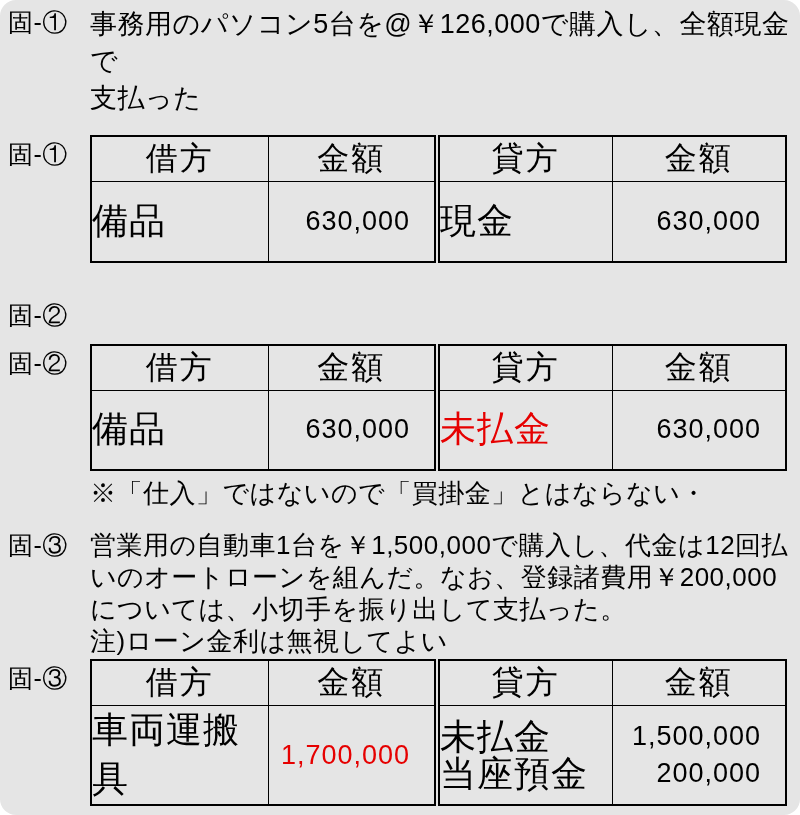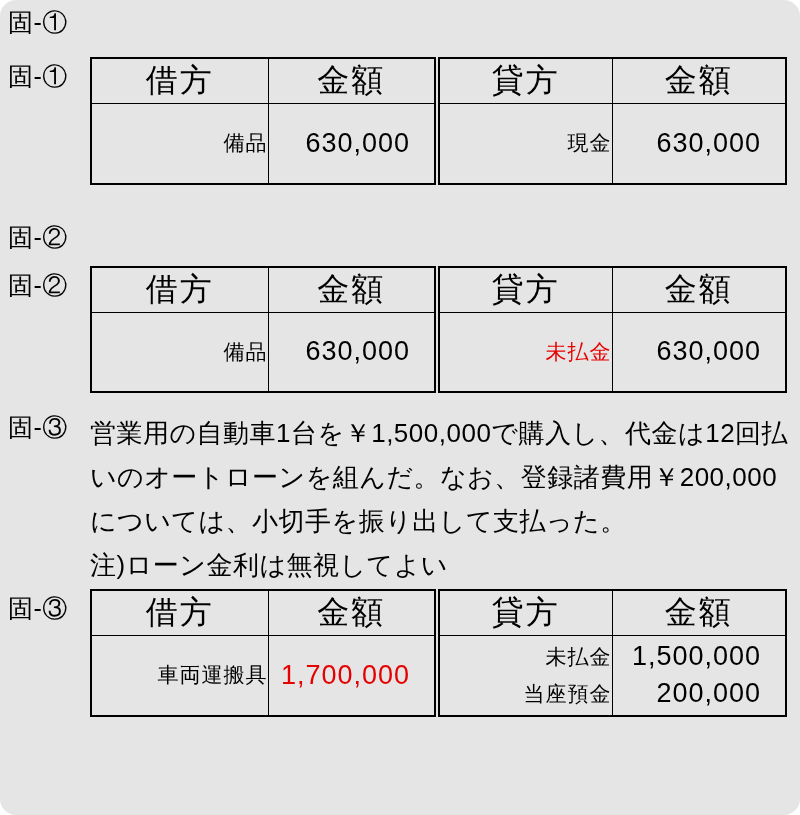--- a/index.html
+++ b/index.html
@@ -20,21 +20,21 @@
     font-size:25px;
     letter-spacing:0.5px;
     white-space:nowrap;
   }
   .prob-text {
     font-size:27px;
     line-height:37px;
     white-space:pre-line;
     letter-spacing:0.5px;
   }
-  .prob-text.tight { font-size:26px; line-height:44px; }
+  .prob-text.tight { font-size:26px; line-height:32px; }
 
   .sec1 { margin-top:6px; }
   .tbl-block1 { margin-top:18px; }
   .sec2 { margin-top:36px; }
   .tbl-block2 { margin-top:12px; }
   .sec3 { margin-top:18px; }
   .tbl-block3 { margin-top:2px; }
 
   .tbl-block .side-label { padding-top:3px; }
 
@@ -53,40 +53,42 @@
     font-size:32px;
     font-weight:normal;
     text-align:center;
     vertical-align:middle;
     letter-spacing:2px;
   }
   table.journal td {
     height:80px;
     vertical-align:middle;
   }
-  td.acct { text-align:right; font-size:21px; letter-spacing:1px; }
+  td.acct { text-align:left; font-size:36px; letter-spacing:1px; }
   td.amt  { text-align:right; font-size:27px; padding-right:24px; letter-spacing:1px; }
   .dbl { border-left:6px double #000 !important; }
   .multi { white-space:pre-line; line-height:37px; }
 
   .note {
     margin-left:90px;
     margin-top:5px;
     font-size:26px;
     letter-spacing:0.5px;
   }
   .red { }
 </style>
 </head>
 <body>
 
 <div class="page">
 
   <div class="row sec1">
     <div class="side-label">固-①</div>
+    <div class="prob-text">事務用のパソコン5台を@￥126,000で購入し、全額現金で
+支払った</div>
   </div>
 
   <div class="row tbl-block tbl-block1">
     <div class="side-label">固-①</div>
     <table class="journal">
       <colgroup>
           <col style="width:177px">
           <col style="width:169px">
           <col style="width:175px">
           <col style="width:174px">
@@ -135,20 +137,21 @@
         <tr>
           <td class="acct">備品</td>
           <td class="amt">630,000</td>
           <td class="acct dbl red" style="color: rgb(230, 0, 0);">未払金</td>
           <td class="amt">630,000</td>
         </tr>
       </tbody>
     </table>
   </div>
 
+  <div class="note">※「仕入」ではないので「買掛金」とはならない・</div>
 
   <div class="row sec3">
     <div class="side-label">固-③</div>
     <div class="prob-text tight">営業用の自動車1台を￥1,500,000で購入し、代金は12回払
 いのオートローンを組んだ。なお、登録諸費用￥200,000
 については、小切手を振り出して支払った。
 注)ローン金利は無視してよい</div>
   </div>
 
   <div class="row tbl-block tbl-block3">

